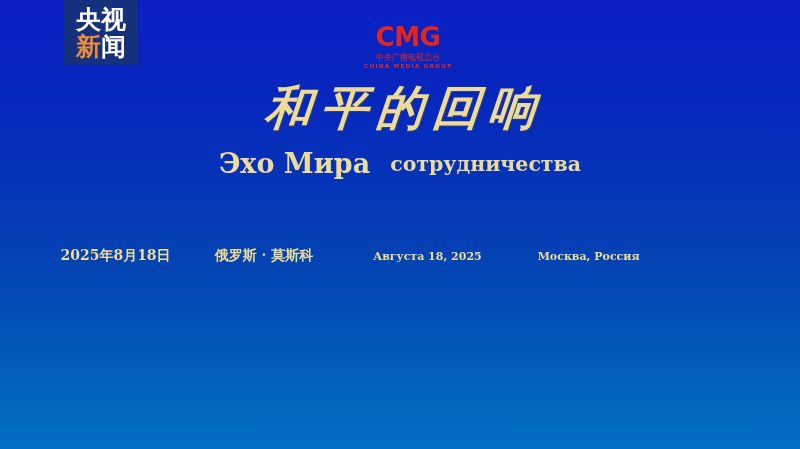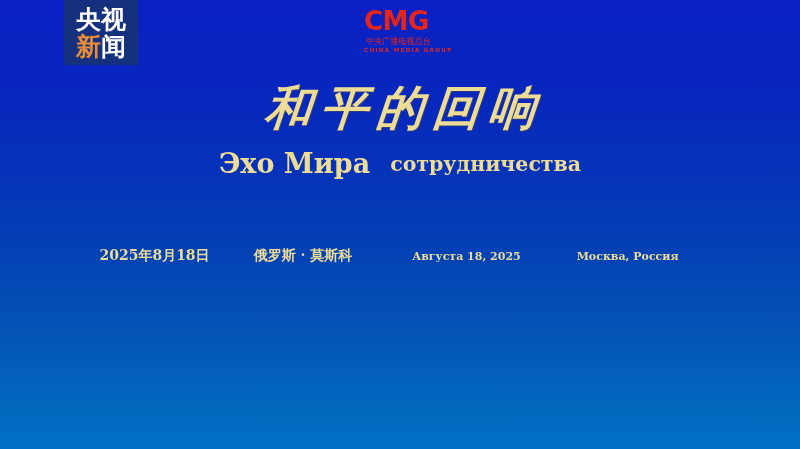--- a/index.html
+++ b/index.html
@@ -47,23 +47,23 @@
     letter-spacing: 0px;
   }
   .cctv-row.top { margin-bottom: 2px; }
   .cctv-char { color: #ffffff; }
   .cctv-char.accent { color: #ec8f38; }
 
   
   #cmg-logo {
     position: absolute;
     left: 364px;
-    top: 8px;
+    top: 24px;
     width: 88px;
-    text-align: left;
+    text-align: center;
     line-height: 1;
   }
   #cmg-mark {
     font-family: "DejaVu Sans", "Liberation Sans", sans-serif;
     font-weight: bold;
     font-size: 26px;
     letter-spacing: -0.5px;
     color: #e4251d;
   }
   #cmg-cn {
@@ -153,21 +153,20 @@
   #meta-row {
     position: absolute;
     left: 0;
     top: 248px;
     width: 700px;
     display: flex;
     justify-content: center;
     align-items: baseline;
     color: #ecdc96;
     line-height: 1;
-    padding-left: 39px;
   }
   .meta-item {
     font-family: "DejaVu Serif", "Liberation Serif", serif;
     font-weight: bold;
     font-size: 11px;
     white-space: nowrap;
     color: #ecdc96;
   }
   .meta-item.cn { font-size: 14px; letter-spacing: 0px; }
   .meta-gap-a { width: 44px; }

